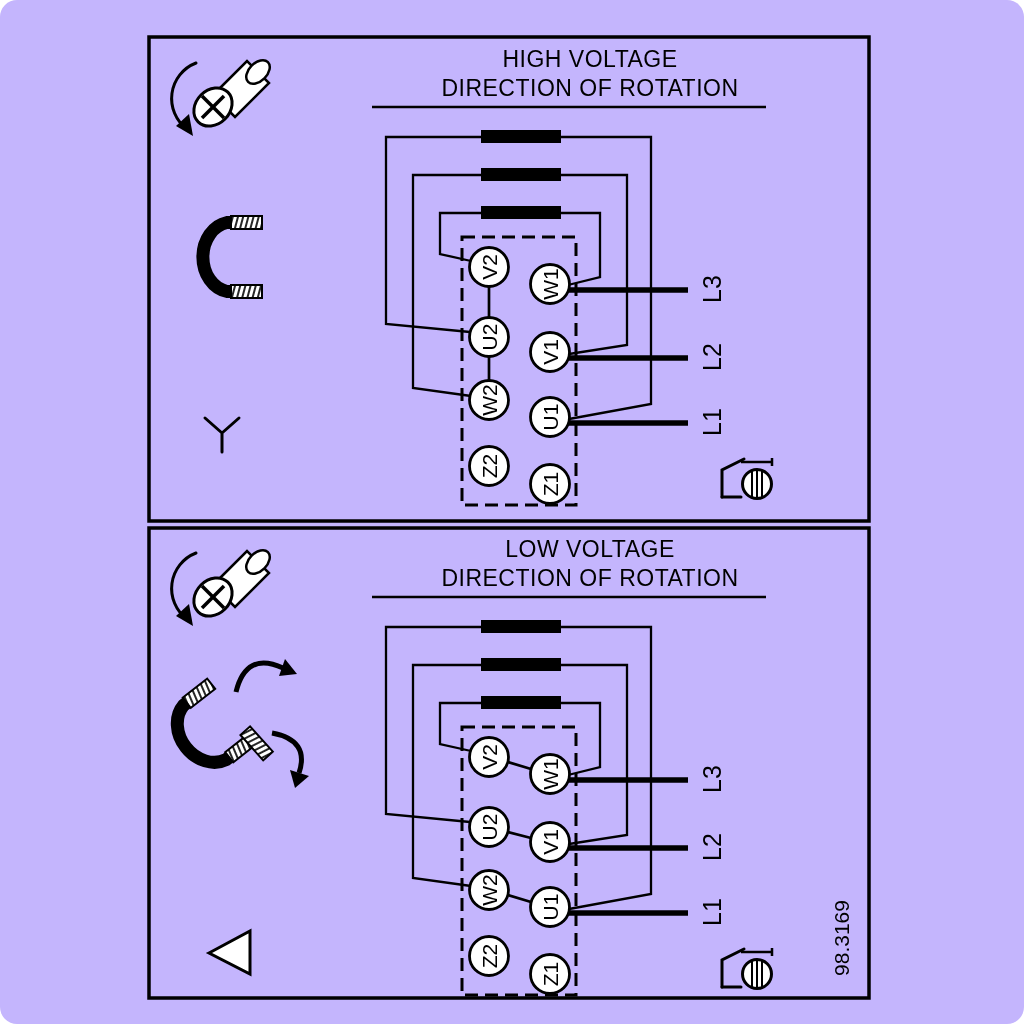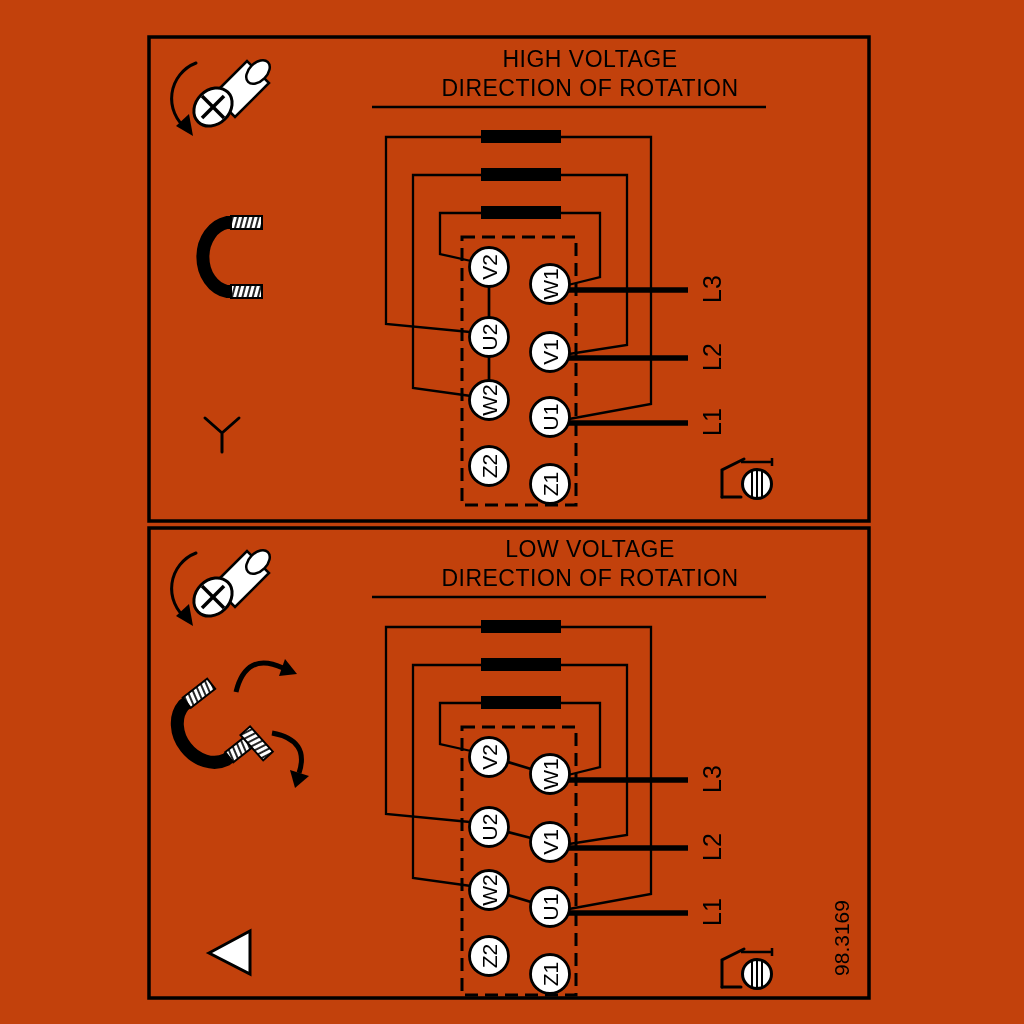--- a/index.html
+++ b/index.html
@@ -1,16 +1,16 @@
 <!DOCTYPE html>
 <html><head>
 <meta charset="utf-8">
 <style>
   html,body{margin:0;padding:0;background:#ffffff;}
-  .stage{position:relative;width:1024px;height:1024px;background:#c2410c;overflow:hidden;}
+  .stage{position:relative;width:1024px;height:1024px;background:#c4b5fd;overflow:hidden;border-radius:17px;}
   svg{position:absolute;left:0;top:0;}
   text{font-family:"Liberation Sans","DejaVu Sans",sans-serif;fill:#000;}
   .frame{fill:none;stroke:#000;stroke-width:3.5;}
   .wire{fill:none;stroke:#000;stroke-width:2.3;}
   .wire2{fill:none;stroke:#000;stroke-width:2.7;}
   .thick{stroke:#000;stroke-width:5.5;}
   .dashed{fill:none;stroke:#000;stroke-width:3;stroke-dasharray:13 7;}
   .term{fill:#fff;stroke:#000;stroke-width:2.8;}
   .tlabel{font-size:21px;text-anchor:middle;dominant-baseline:central;}
   .title{font-size:23px;text-anchor:middle;letter-spacing:0.5px;}

